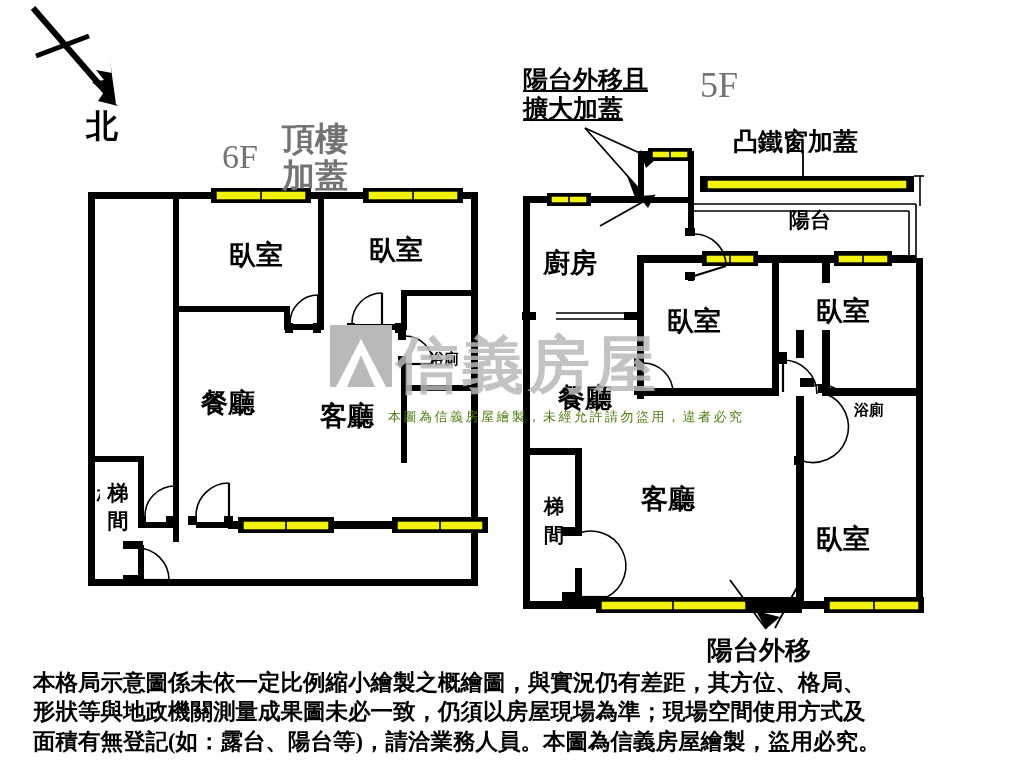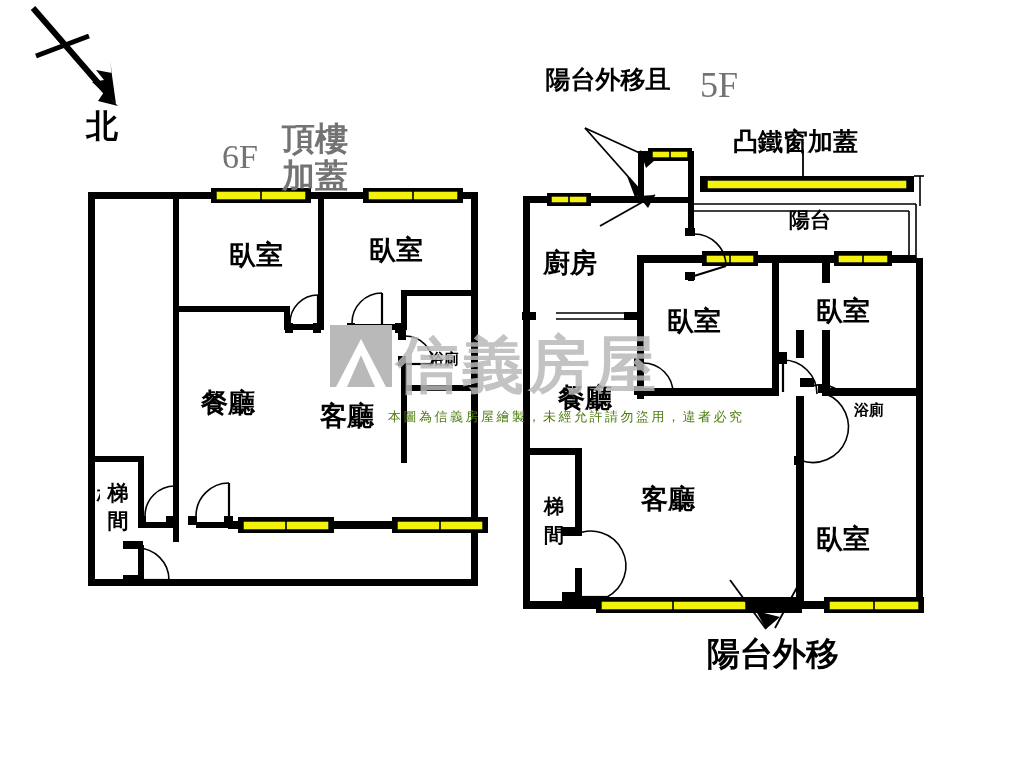--- a/index.html
+++ b/index.html
@@ -63,23 +63,23 @@
   #title-5f { left: 700px; top: 54px; font-size: 36px; }
 
   .annot {
     position: absolute;
     font-family: "Liberation Serif", "DejaVu Serif", serif;
     font-weight: 700;
     color: #000;
     white-space: nowrap;
     line-height: 1.14;
   }
-  #annot-balcony-expand { left: 523px; top: 66px; font-size: 25px; text-align: center; width: 170px; }
+  #annot-balcony-expand { left: 523px; top: 66px; font-size: 25px; width: 170px; text-decoration: underline; }
   #annot-iron-window    { left: 733px; top: 128px; font-size: 25px; }
-  #annot-balcony-move   { left: 707px; top: 636px; font-size: 33px; }
+  #annot-balcony-move   { left: 707px; top: 636px; font-size: 26px; }
 
   #north-label {
     position: absolute;
     left: 86px; top: 105px;
     font-size: 32px;
     font-weight: 700;
     font-family: "Liberation Serif", "DejaVu Serif", serif;
     color: #000;
   }
 
@@ -437,20 +437,26 @@
 
   <div class="floortitle" id="title-6f">6F</div>
   <div class="floortitle" id="title-6f-sub">
     <div>頂樓</div>
     <div>加蓋</div>
   </div>
   <div class="floortitle" id="title-5f">5F</div>
 
   <div class="annot" id="annot-balcony-expand">
     <div>陽台外移且</div>
+    <div>擴大加蓋</div>
   </div>
   <div class="annot" id="annot-iron-window">凸鐵窗加蓋</div>
   <div class="annot" id="annot-balcony-move">陽台外移</div>
 
   <div id="north-label">北</div>
 
+  <div id="disclaimer">
+    <div>本格局示意圖係未依一定比例縮小繪製之概繪圖，與實況仍有差距，其方位、格局、</div>
+    <div>形狀等與地政機關測量成果圖未必一致，仍須以房屋現場為準；現場空間使用方式及</div>
+    <div>面積有無登記(如：露台、陽台等)，請洽業務人員。本圖為信義房屋繪製，盜用必究。</div>
+  </div>
 
 </div>
 
 </body></html>

